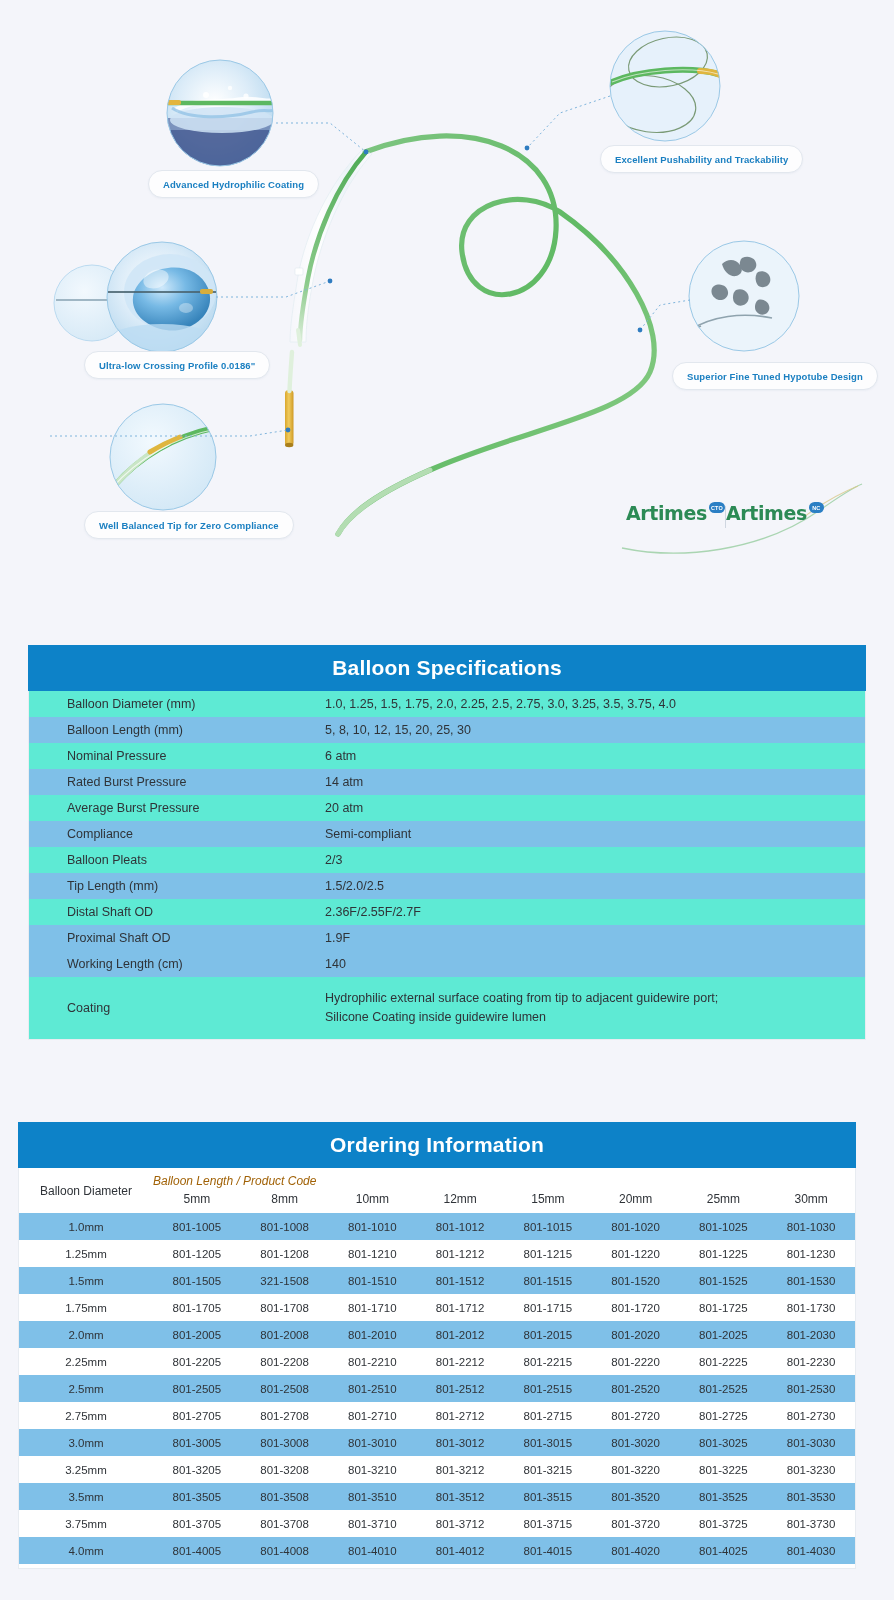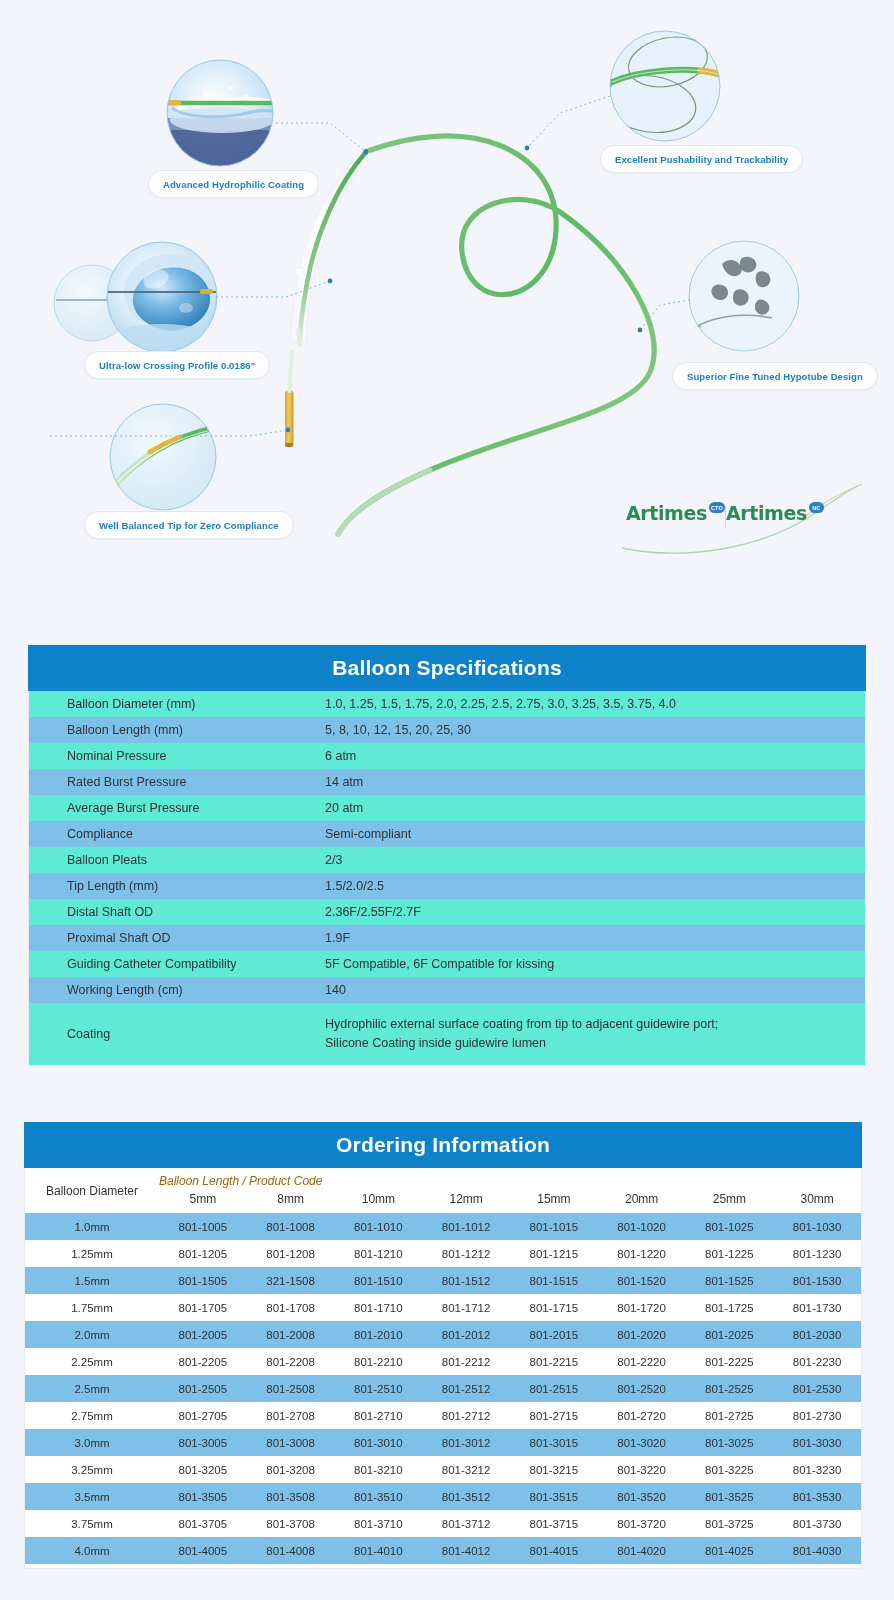--- a/index.html
+++ b/index.html
@@ -69,21 +69,21 @@
   .spec td.k { width: 296px; padding: 6px 0 6px 38px; }
   .spec td.v { padding: 6px 10px 6px 0; }
   .spec tr.alt { background: #7fc0e8; }
   .spec tr.plain { background: #5eead4; }
   .spec tr { height: 26px; }
   .spec tr.tall { height: 62px; }
   .spec tr.tall td.v { line-height: 1.5; }
   .spec-wrap { border: 1px solid #e8ecf1; border-top: none; background: #fff; }
 
   
-  .order { position: absolute; left: 24px; top: 1122px; width: 838px; }
+  .order { position: absolute; left: 18px; top: 1122px; width: 838px; }
   .order-wrap { border: 1px solid #e8ecf1; border-top: none; background: #fff; padding-bottom: 4px;}
   .order table { table-layout: fixed; }
   .order th, .order td {
     font-size: 11.5px; color: #2f3338; text-align: center;
     font-weight: normal; padding: 0;
   }
   .order .hdr-span {
     font-size: 12px; color: #a16207; text-align: left;
     padding: 6px 0 2px 0; font-weight: normal; font-style: italic;
   }
@@ -340,24 +340,20 @@
               <td class="v">1.5/2.0/2.5</td>
             </tr>
             <tr class="plain">
               <td class="k">Distal Shaft OD</td>
               <td class="v">2.36F/2.55F/2.7F</td>
             </tr>
             <tr class="alt">
               <td class="k">Proximal Shaft OD</td>
               <td class="v">1.9F</td>
             </tr>
-            <tr class="plain">
-              <td class="k">Guiding Catheter Compatibility</td>
-              <td class="v">5F Compatible, 6F Compatible for kissing</td>
-            </tr>
             <tr class="alt">
               <td class="k">Working Length (cm)</td>
               <td class="v">140</td>
             </tr>
             <tr class="plain tall">
               <td class="k">Coating</td>
               <td class="v">Hydrophilic external surface coating from tip to adjacent guidewire port;<br>Silicone Coating inside guidewire lumen</td>
             </tr>
           </tbody>
       </table>

